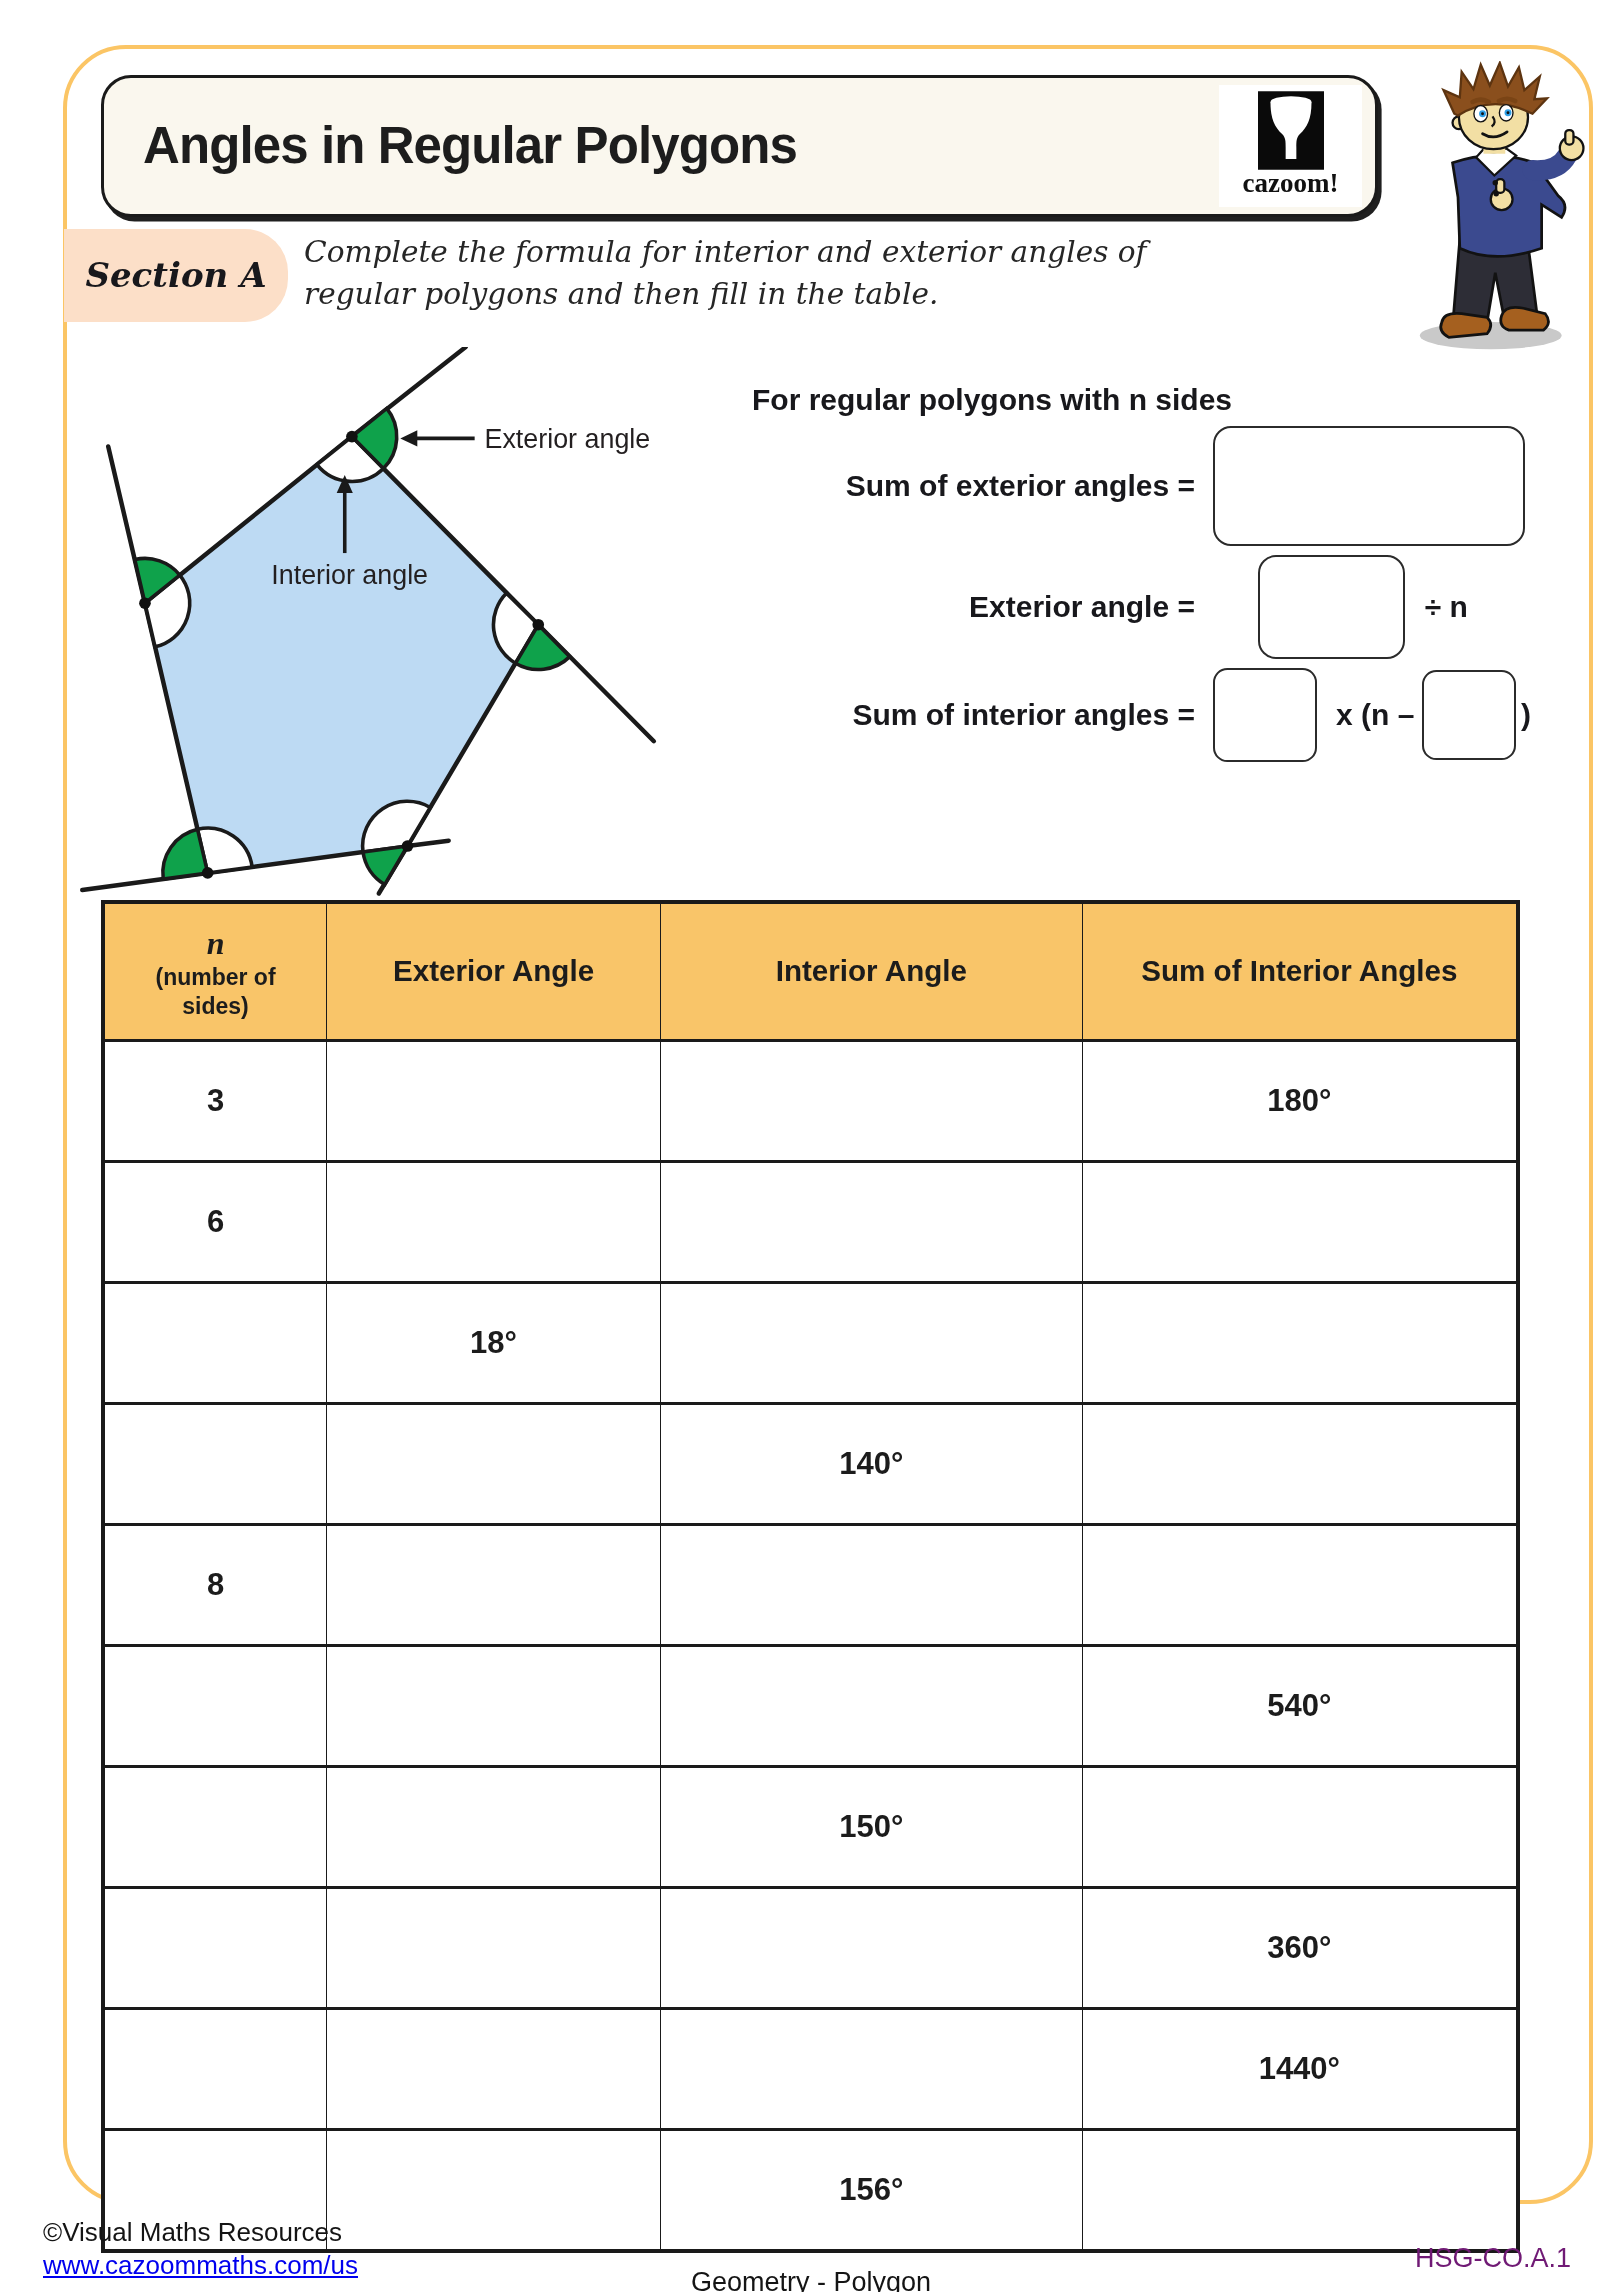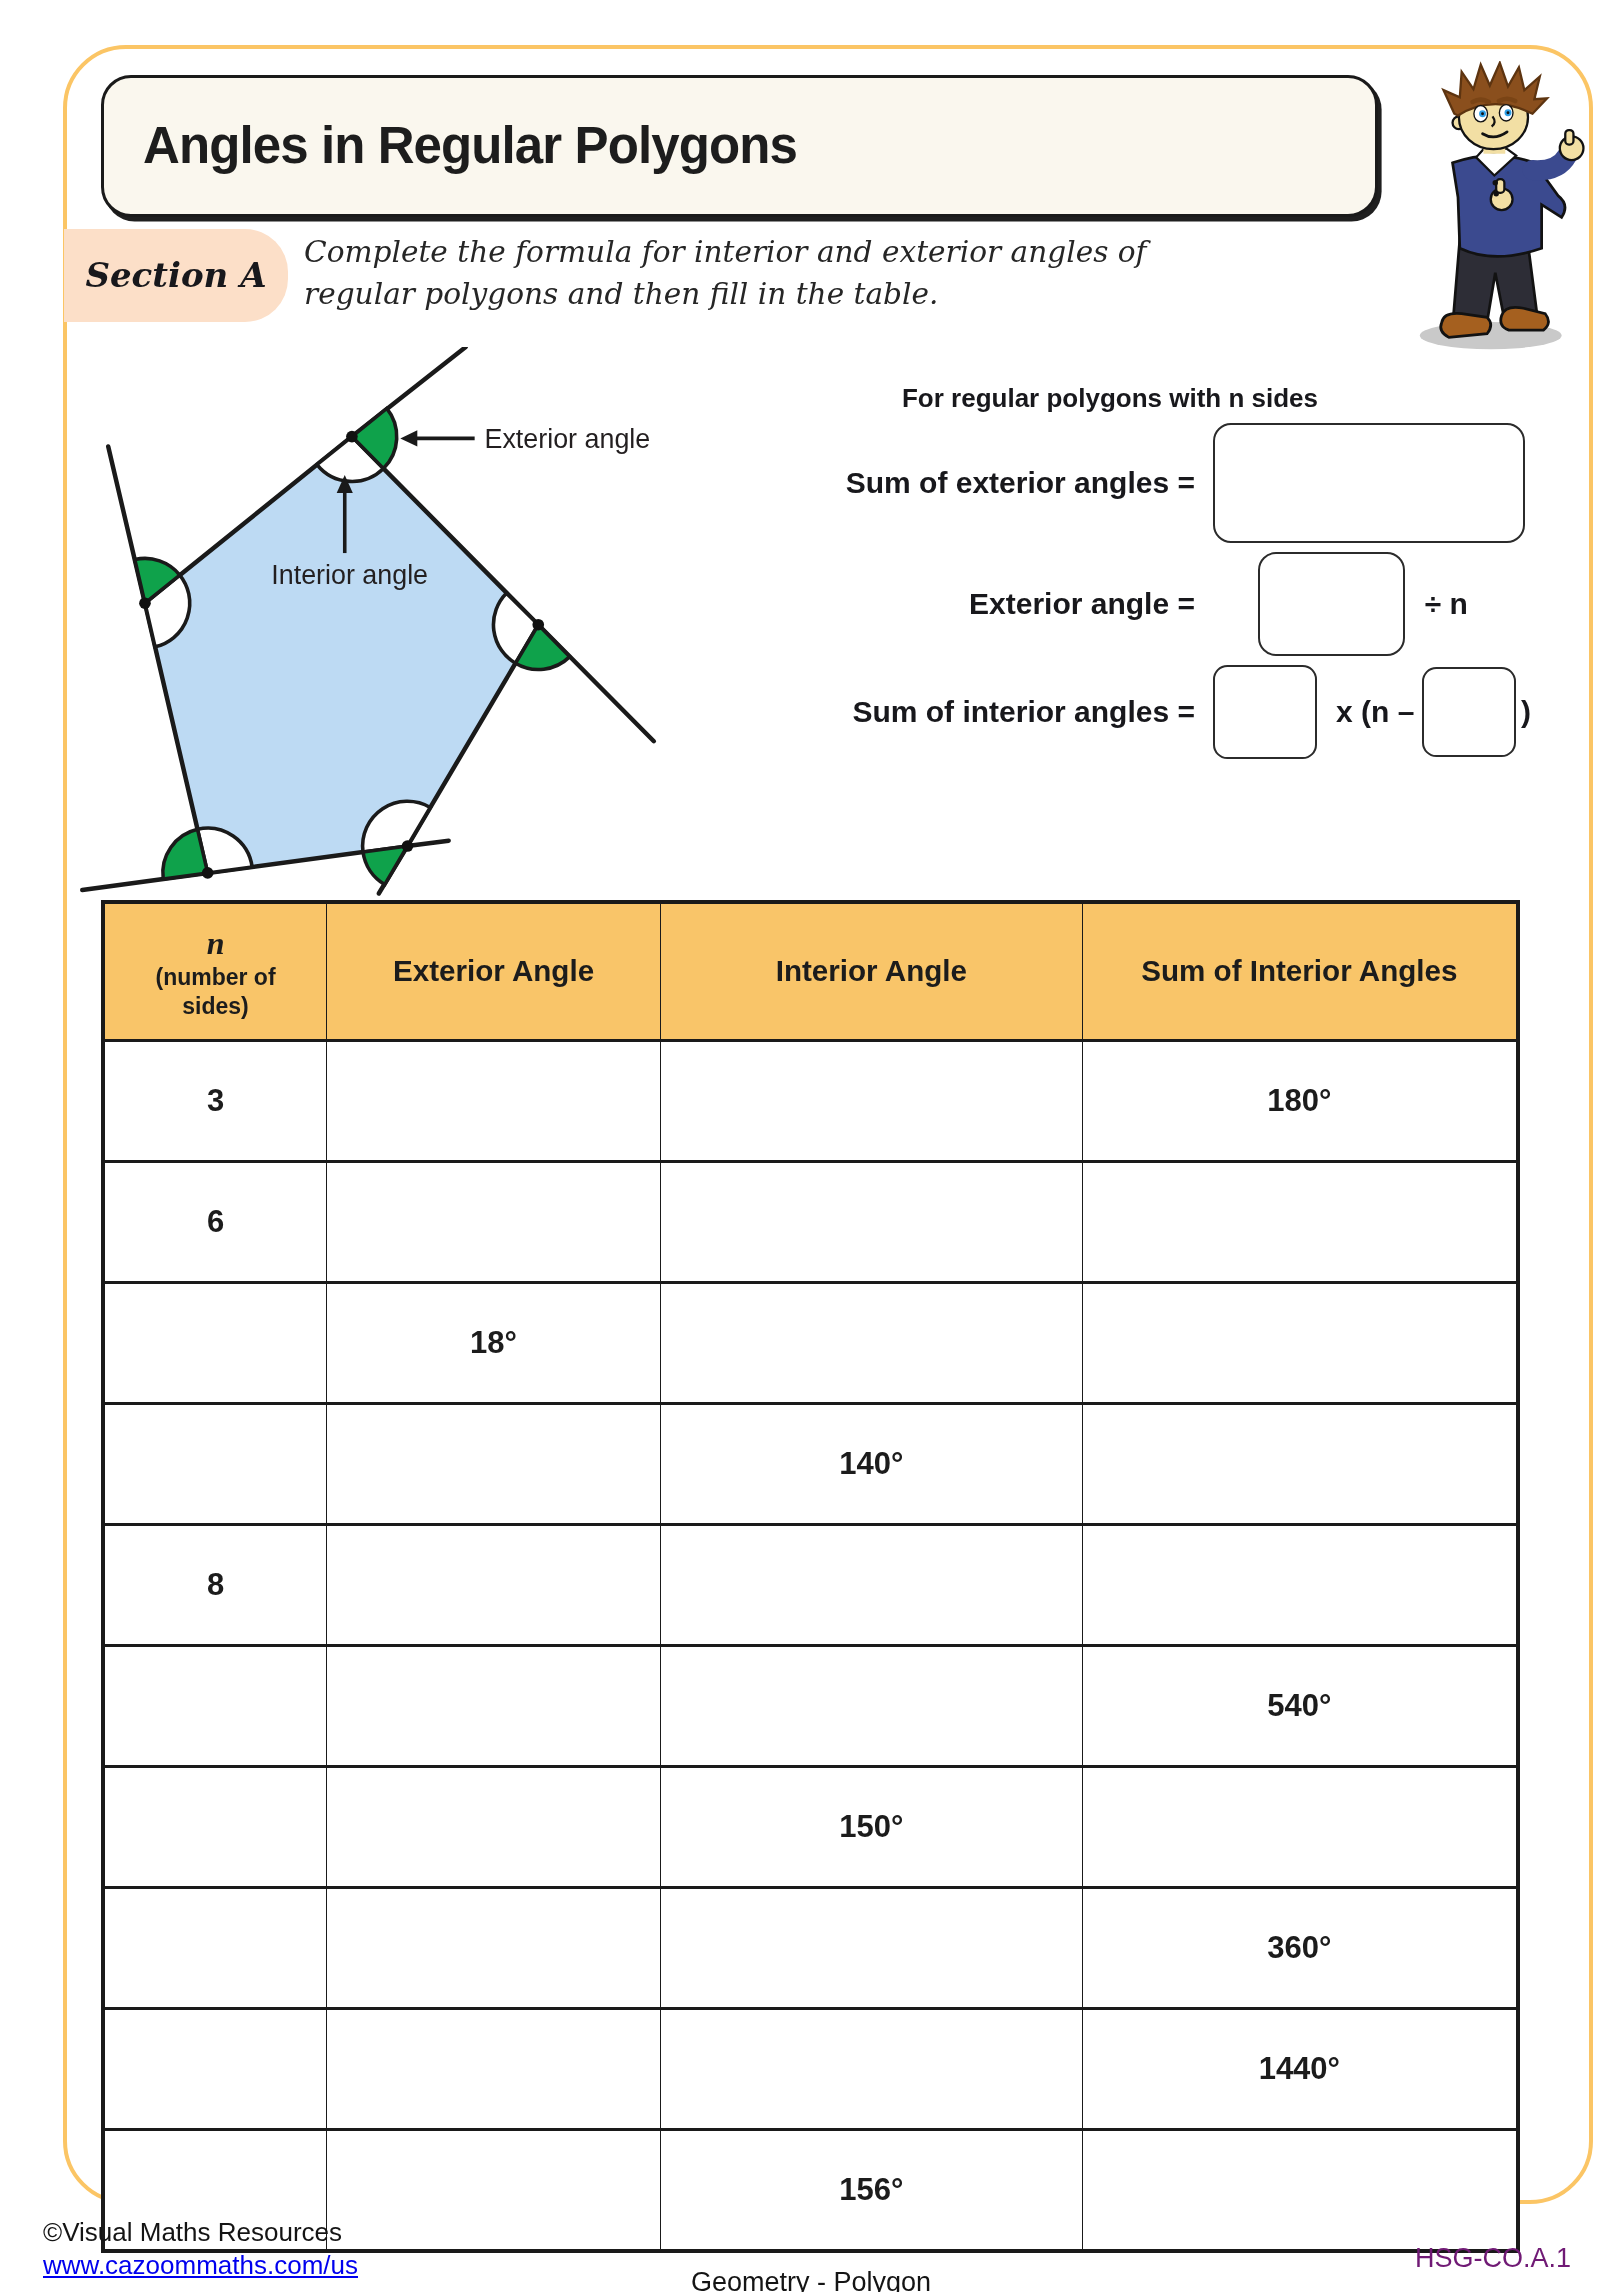--- a/index.html
+++ b/index.html
@@ -25,21 +25,21 @@
   .section-badge span{display:block;text-align:center;line-height:93px;
     font-family:"DejaVu Serif","Liberation Serif",serif;font-style:italic;font-weight:700;
     font-size:34px;color:#18181c;}
   .instructions{position:absolute;left:304px;top:231px;width:958px;
     font-family:"DejaVu Serif","Liberation Serif",serif;font-style:italic;
     font-size:29.6px;line-height:1.42;color:#262626;}
 
   .diagram{position:absolute;left:67px;top:347px;width:663px;height:551px;}
 
   .formulas{position:absolute;left:752px;top:383px;width:797px;}
-  .formula-heading{width:716px;text-align:center;font-size:26px;font-weight:800;color:#18181c;margin:0 0 9px 0;}
+  .formula-heading{width:716px;text-align:left;font-size:30px;font-weight:800;color:#18181c;margin:0 0 9px 0;}
   .f-row{display:flex;align-items:center;margin-bottom:9px;}
   .f-label{width:443px;text-align:right;font-size:30px;font-weight:800;color:#18181c;flex:0 0 auto;}
   .abox{border:2.7px solid #2b2b2b;border-radius:18px;background:#fff;flex:0 0 auto;}
   .abox.big{width:308px;height:116px;margin-left:18px;}
   .abox.med{width:143px;height:100px;margin-left:63px;}
   .abox.sm1{width:100px;height:90px;margin-left:18px;border-radius:14.3px;}
   .abox.sm2{width:90px;height:86px;margin-left:7.2px;border-radius:14.3px;}
   .f-suffix,.f-mid{font-size:30px;font-weight:800;color:#18181c;margin-left:19.7px;white-space:nowrap;}
   .f-mid{margin-left:19px;}
   .f-close{font-size:30px;font-weight:800;color:#18181c;margin-left:5.4px;}
@@ -61,20 +61,28 @@
   .footer-center{position:absolute;left:0;width:1622px;top:2243px;text-align:center;font-size:27px;color:#141414;margin-top:24px;}
   .footer-right{position:absolute;right:51px;top:2243px;font-size:27px;color:#701a75;}
 </style>
 </head>
 <body>
 
 <div class="page-frame"></div>
 
 <div class="title-box">
   <div class="title-text">Angles in Regular Polygons</div>
+  <div class="cazoom-logo">
+    <svg width="66" height="79" viewBox="0 0 74 88">
+      <rect x="0" y="0" width="74" height="88" fill="#0a0a0a"></rect>
+      <ellipse cx="37" cy="12" rx="23" ry="6.5" fill="#ffffff"></ellipse>
+      <path d="M14,12 C14,32 19,40 27,48 C31,52 31,56 31,63 L31,76 L43,76 L43,63 C43,56 43,52 47,48 C55,40 60,32 60,12 C52,19 22,19 14,12 Z" fill="#ffffff"></path>
+    </svg>
+    <div class="cazoom-word">cazoom!</div>
+  </div>
 </div>
 
 <svg class="mascot" viewBox="0 0 240 330">
   <ellipse cx="112" cy="302" rx="78" ry="15" fill="#c9c9c9"></ellipse>
   <path d="M78,196 Q115,207 152,194 L163,279 L127,284 L117,233 L108,287 L70,292 Z" fill="#2d2d36" stroke="#121212" stroke-width="3"></path>
   <path d="M58,288 Q60,276 80,278 L108,282 Q116,290 108,300 L66,304 Q54,298 58,288 Z" fill="#a5601f" stroke="#121212" stroke-width="3"></path>
   <path d="M124,280 Q128,268 148,272 L172,278 Q180,288 170,296 L132,296 Q120,292 124,280 Z" fill="#a5601f" stroke="#121212" stroke-width="3"></path>
   <path d="M70,112 Q115,96 160,112 L186,148 Q199,158 190,172 L168,158 L168,206 Q116,224 78,206 L76,150 Z" fill="#3b4a8f" stroke="#121212" stroke-width="3"></path>
   <path d="M158,120 Q186,122 196,104" stroke="#3b4a8f" stroke-width="22" stroke-linecap="round" fill="none"></path>
   <circle cx="201" cy="96" r="13" fill="#f2dfa4" stroke="#121212" stroke-width="2.5"></circle>

